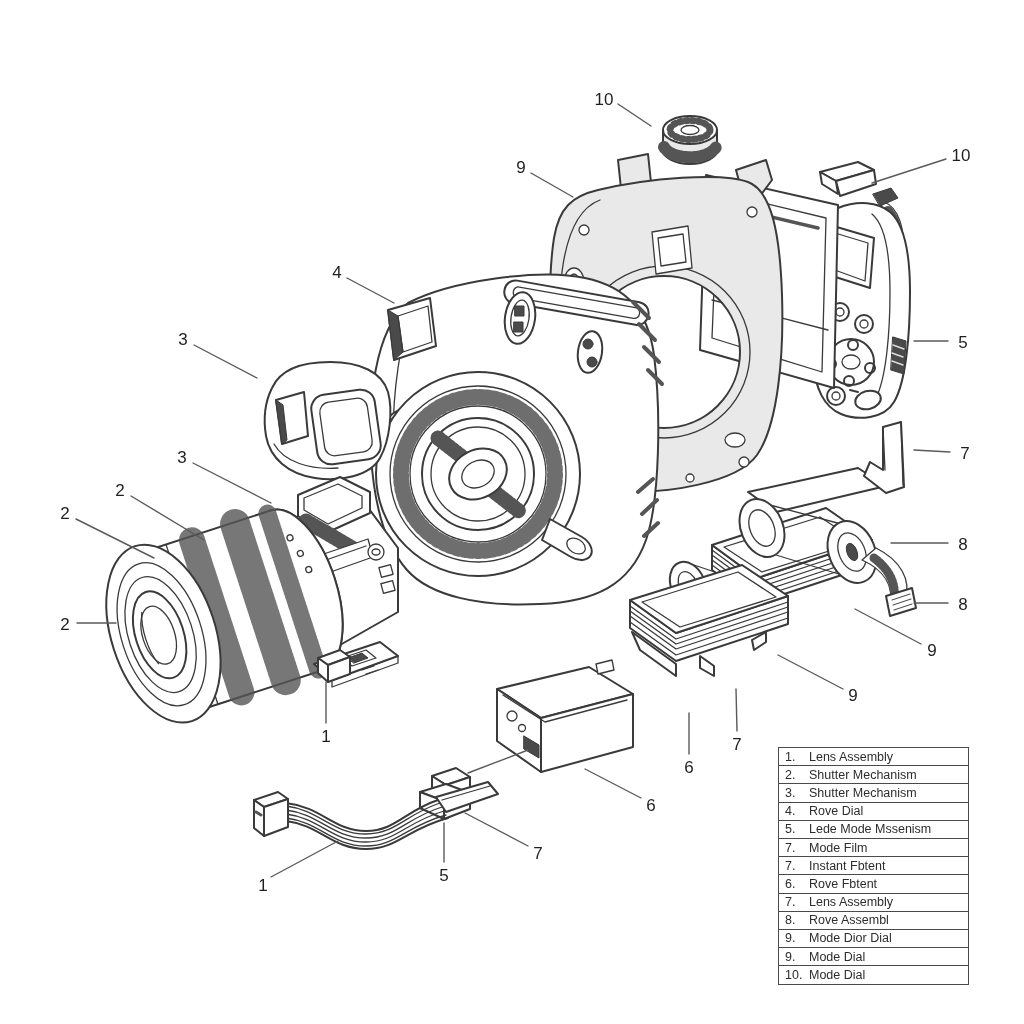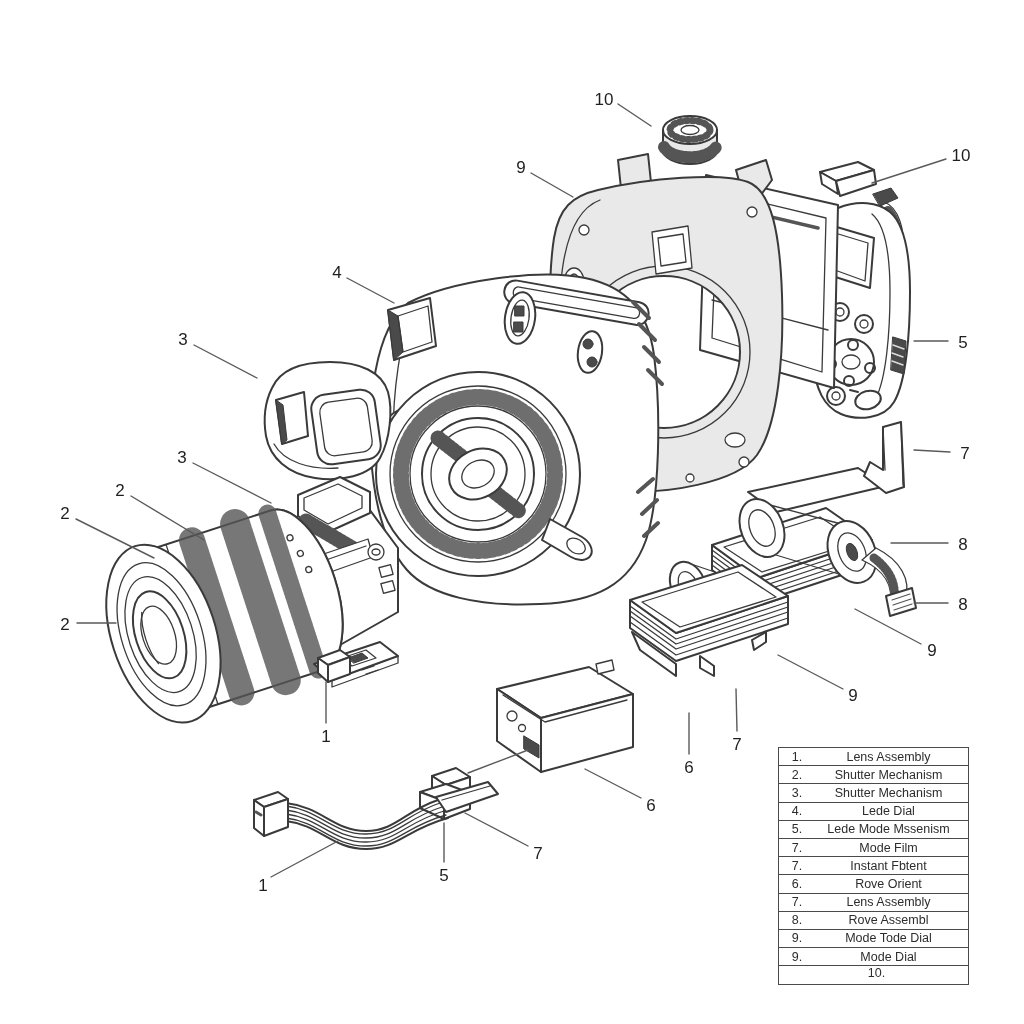--- a/index.html
+++ b/index.html
@@ -1,32 +1,32 @@
 <!DOCTYPE html>
 <html><head>
 <meta charset="utf-8">
 <style>
   html,body{margin:0;padding:0;background:#fff;}
   #stage{position:relative;width:1024px;height:1024px;background:#fff;overflow:hidden;
-         font-family:"Liberation Sans", sans-serif;text-align:center;}
+         font-family:"Liberation Sans", sans-serif;}
   svg{position:absolute;left:0;top:0;}
   svg *{stroke-linejoin:round;stroke-linecap:round;}
   .s2{stroke:#3a3a3a;stroke-width:2;fill:#fff;}
   .s2g{stroke:#3a3a3a;stroke-width:2;fill:#e9e9e9;}
   .s2n{stroke:#3a3a3a;stroke-width:2;fill:none;}
   .s1{stroke:#3a3a3a;stroke-width:1.3;fill:none;}
   .s1w{stroke:#3a3a3a;stroke-width:1.3;fill:#fff;}
   .dk{fill:#4a4a4a;stroke:#3a3a3a;stroke-width:1;}
   .hatch{stroke:#555;fill:none;}
   .leader{stroke:#5a5a5a;stroke-width:1.4;fill:none;}
   .callout-num{font-family:"Liberation Sans",sans-serif;font-size:17px;fill:#1f1f1f;}
   #legend{position:absolute;border:1.8px solid #4a4a4a;background:#fff;box-sizing:border-box;}
   .legend-row{display:flex;align-items:center;height:18.2px;border-bottom:1.4px solid #4a4a4a;
               font-size:12.5px;color:#2d2d2d;box-sizing:border-box;padding-left:6px;}
-  .legend-row:last-child{border-bottom:none;flex-direction:column;}
+  .legend-row:last-child{border-bottom:none;}
   .legend-num{width:24px;flex:0 0 24px;}
   .legend-label{flex:1;white-space:nowrap;overflow:hidden;}
 </style>
 </head>
 <body>
 
 <div id="stage">
 <svg width="1024" height="1024" viewBox="0 0 1024 1024">
 
   <g>
@@ -343,56 +343,56 @@
     <span class="legend-label">Shutter Mechanism</span>
   </div>
 
   <div class="legend-row">
     <span class="legend-num">3.</span>
     <span class="legend-label">Shutter Mechanism</span>
   </div>
 
   <div class="legend-row">
     <span class="legend-num">4.</span>
-    <span class="legend-label">Lede Dial</span>
+    <span class="legend-label">Rove Dial</span>
   </div>
 
   <div class="legend-row">
     <span class="legend-num">5.</span>
     <span class="legend-label">Lede Mode Mssenism</span>
   </div>
 
   <div class="legend-row">
     <span class="legend-num">7.</span>
     <span class="legend-label">Mode Film</span>
   </div>
 
   <div class="legend-row">
     <span class="legend-num">7.</span>
     <span class="legend-label">Instant Fbtent</span>
   </div>
 
   <div class="legend-row">
     <span class="legend-num">6.</span>
-    <span class="legend-label">Rove Orient</span>
+    <span class="legend-label">Rove Fbtent</span>
   </div>
 
   <div class="legend-row">
     <span class="legend-num">7.</span>
     <span class="legend-label">Lens Assembly</span>
   </div>
 
   <div class="legend-row">
     <span class="legend-num">8.</span>
     <span class="legend-label">Rove Assembl</span>
   </div>
 
   <div class="legend-row">
     <span class="legend-num">9.</span>
-    <span class="legend-label">Mode Tode Dial</span>
+    <span class="legend-label">Mode Dior Dial</span>
   </div>
 
   <div class="legend-row">
     <span class="legend-num">9.</span>
     <span class="legend-label">Mode Dial</span>
   </div>
 
   <div class="legend-row">
     <span class="legend-num">10.</span>
     <span class="legend-label">Mode Dial</span>

